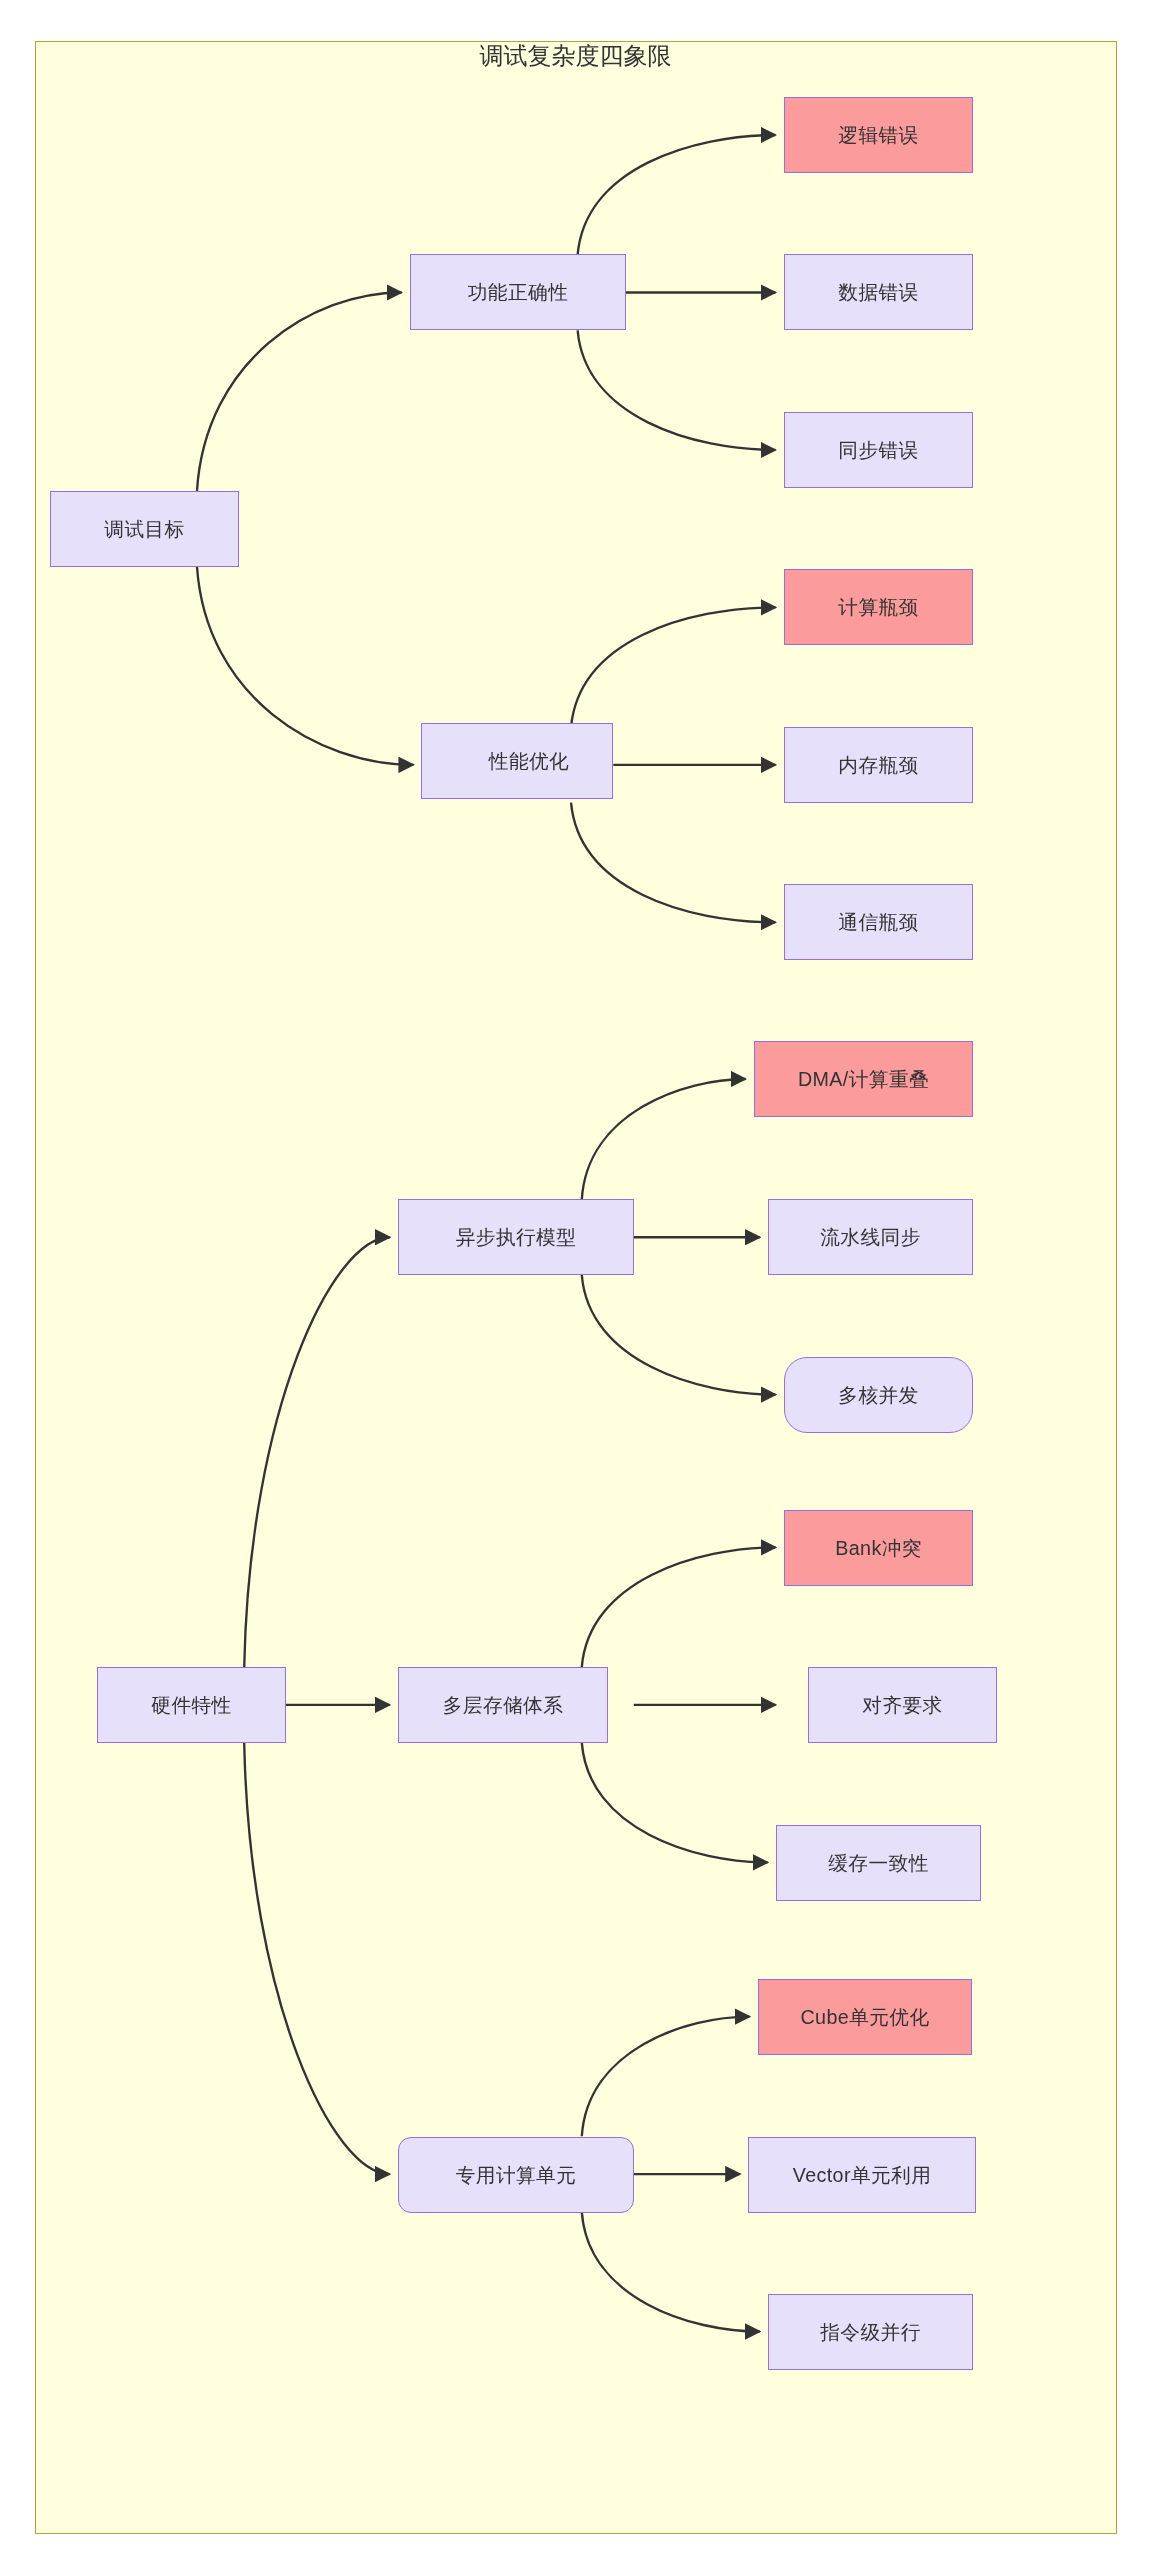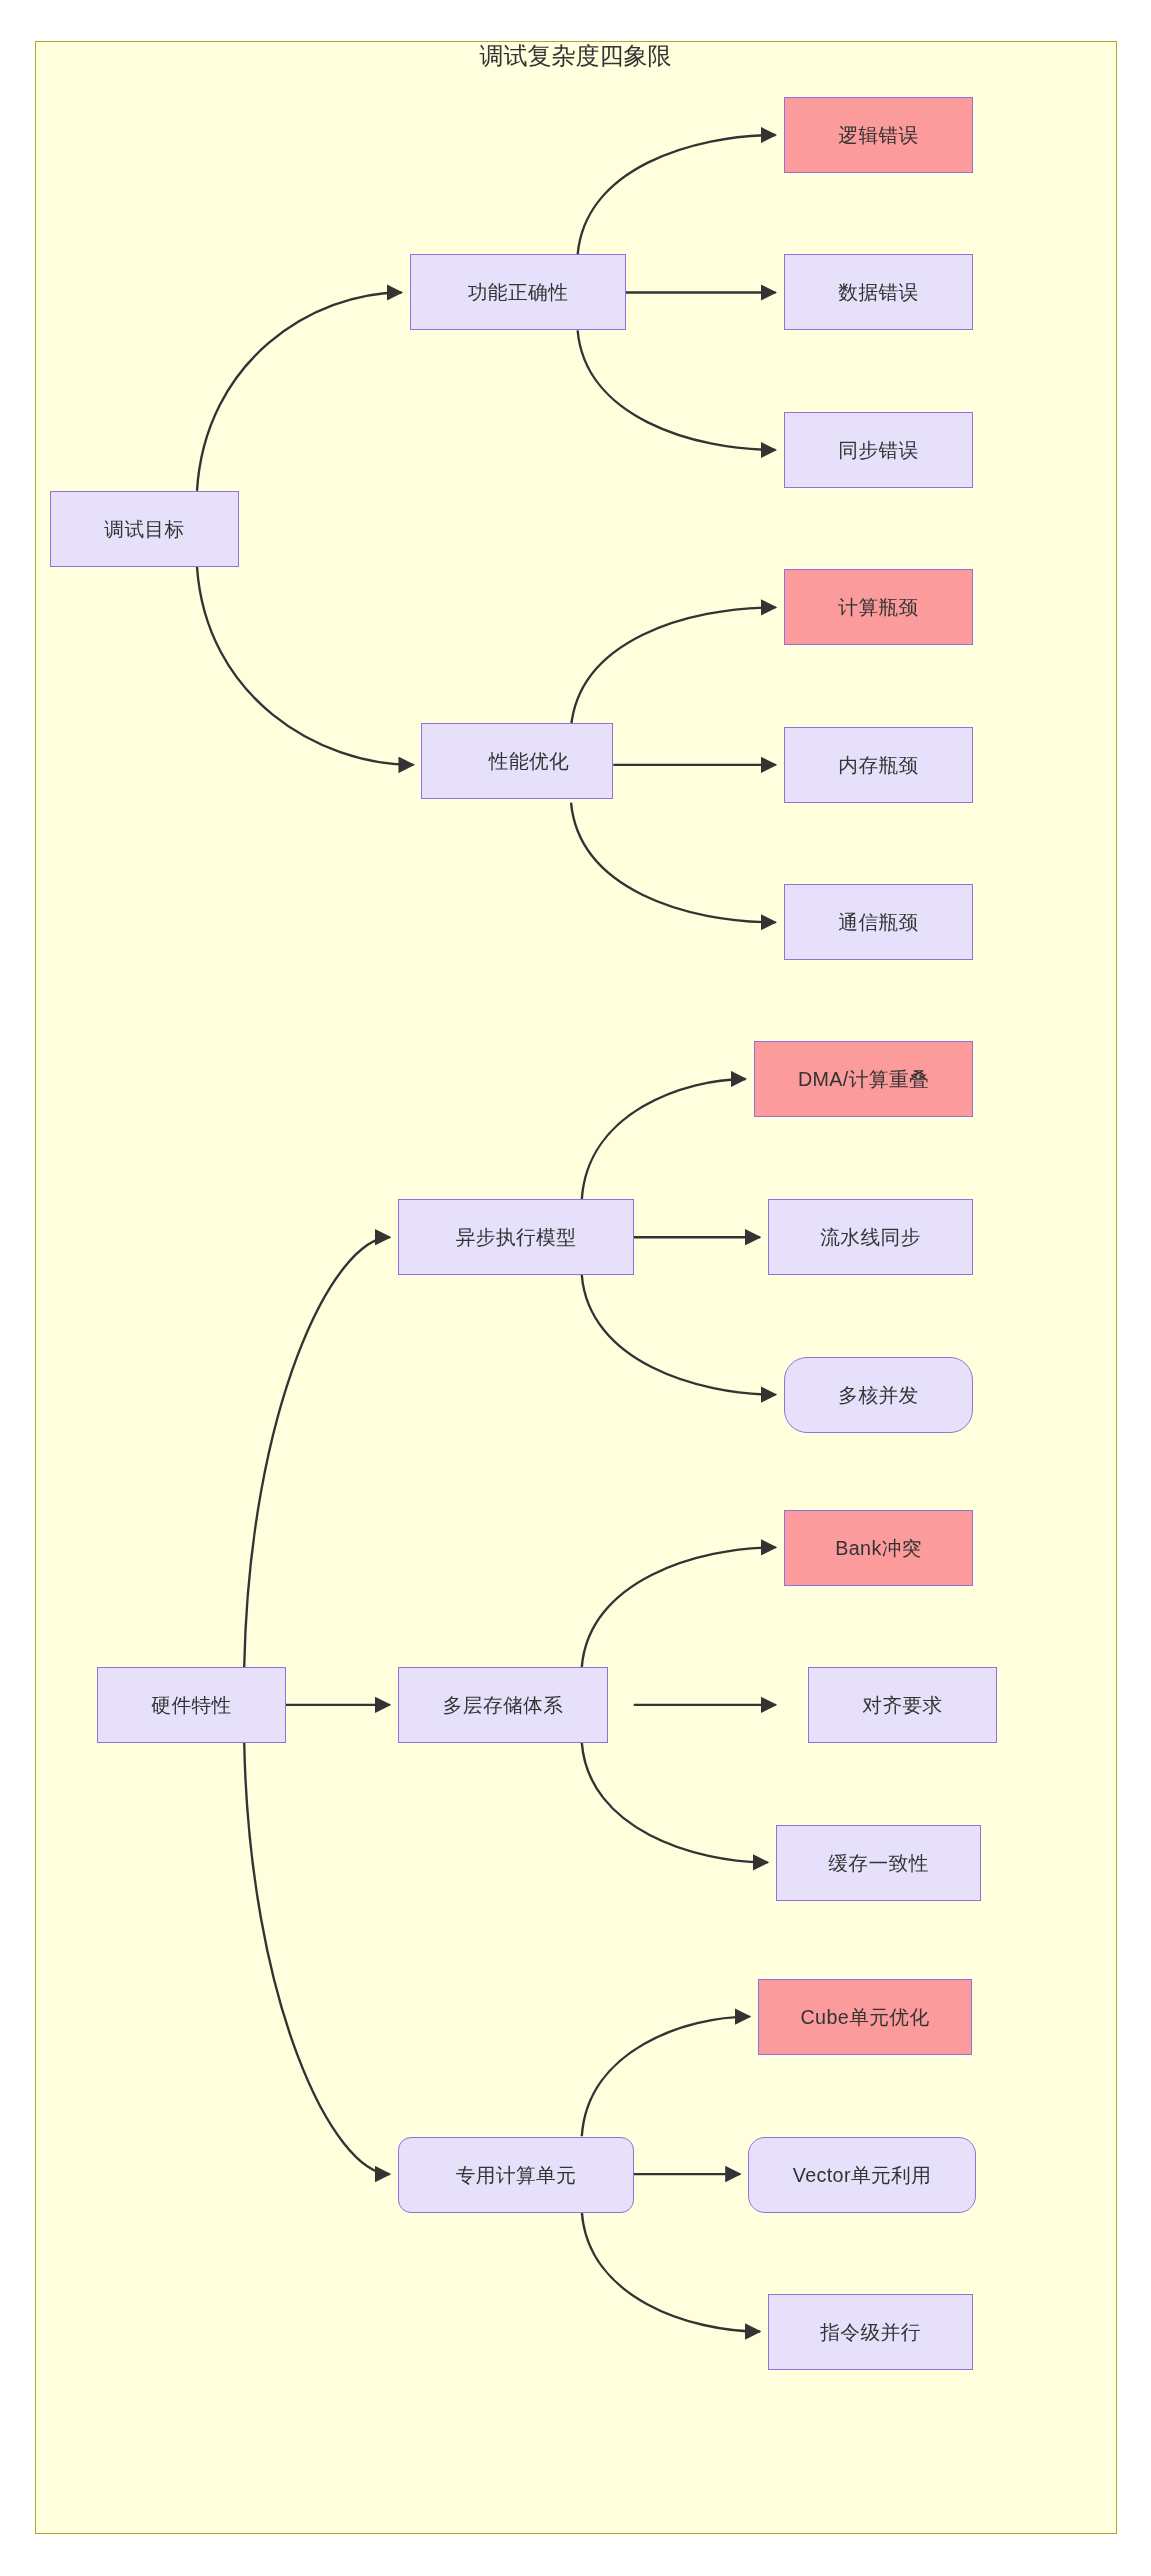--- a/index.html
+++ b/index.html
@@ -104,21 +104,21 @@
       </div>
       <div class="node" style="left: 784px; top: 1667px; width: 189px; height: 76px; margin-left: 24px;">
         <span>对齐要求</span>
       </div>
       <div class="node" style="left: 776px; top: 1825px; width: 205px; height: 76px;">
         <span>缓存一致性</span>
       </div>
       <div class="node hl" style="left: 758px; top: 1979px; width: 214px; height: 76px;">
         <span>Cube单元优化</span>
       </div>
-      <div class="node" style="left: 748px; top: 2137px; width: 228px; height: 76px; border-radius: 17px;">
+      <div class="node" style="left: 748px; top: 2137px; width: 228px; height: 76px;">
         <span>Vector单元利用</span>
       </div>
       <div class="node" style="left: 768px; top: 2294px; width: 205px; height: 76px;">
         <span>指令级并行</span>
       </div>
     </div>
 </div>
 
 
 </body></html>

